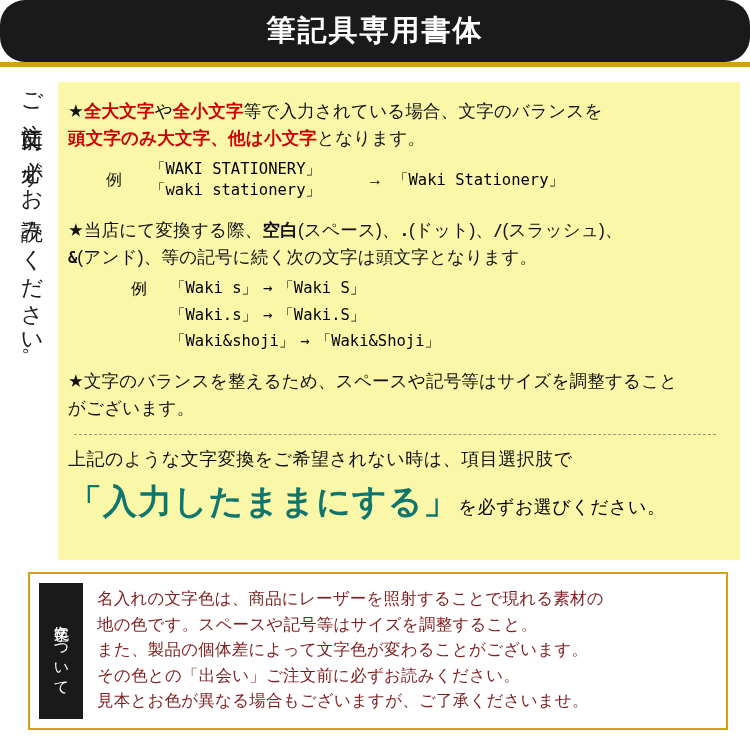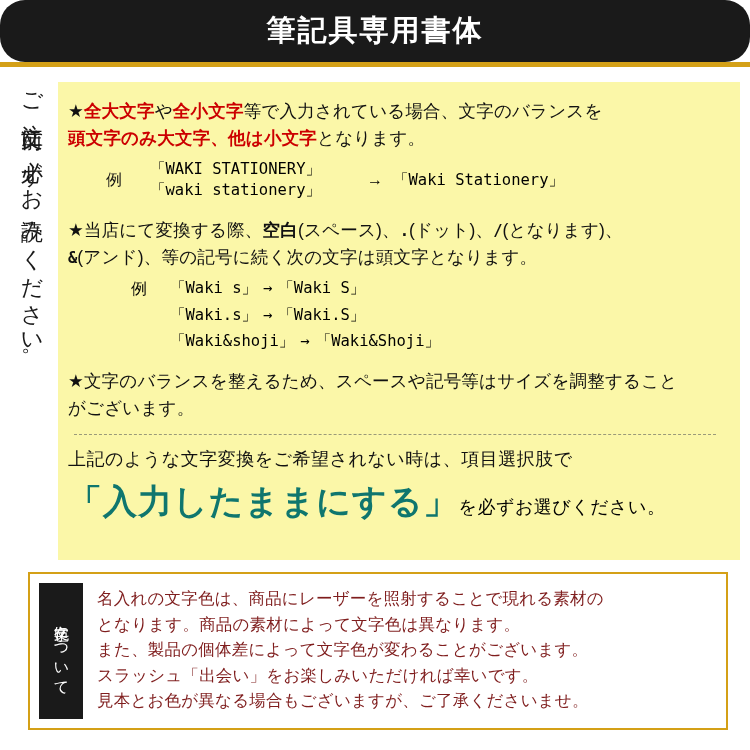--- a/index.html
+++ b/index.html
@@ -194,21 +194,21 @@
           <div class="mono">「WAKI STATIONERY」</div>
           <div class="mono">「waki stationery」</div>
         </div>
         <div class="ex-arrow" style="padding-left:46px;">→</div>
         <div class="mono">「Waki Stationery」</div>
       </div>
     </div>
 
     <div class="blk2">
       <div class="y-line">
-        <span>★当店にて変換する際、</span><span class="bold">空白</span><span>(スペース)、</span><span class="bold mono">.</span><span>(ドット)、</span><span class="bold mono">/</span><span>(となります)、</span>
+        <span>★当店にて変換する際、</span><span class="bold">空白</span><span>(スペース)、</span><span class="bold mono">.</span><span>(ドット)、</span><span class="bold mono">/</span><span>(スラッシュ)、</span>
       </div>
       <div class="y-line">
         <span class="bold mono">&amp;</span><span>(アンド)、等の記号に続く次の文字は頭文字となります。</span>
       </div>
 
       <div class="ex2">
         <div class="ex2-line">
           <span class="ex-label2">例</span>
           <span class="mono">「Waki s」</span>
           <span class="mono" style="padding:0 6px;">→</span>
@@ -243,20 +243,20 @@
       </div>
     </div>
   </div>
 
   <div class="bottom-box">
     <div class="bottom-tab">
       <span>文字色について</span>
     </div>
     <div class="bottom-text">
       <p>名入れの文字色は、商品にレーザーを照射することで現れる素材の</p>
-      <p>となります。商品の素材によって文字色は異なります。</p>
+      <p>地の色です。スペースや記号等はサイズを調整すること。</p>
       <p>また、製品の個体差によって文字色が変わることがございます。</p>
-      <p>スラッシュ「出会い」をお楽しみいただければ幸いです。</p>
+      <p>その色との「出会い」ご注文前に必ずお読みください。</p>
       <p>見本とお色が異なる場合もございますが、ご了承くださいませ。</p>
     </div>
   </div>
 
 </div>
 
 </body></html>

